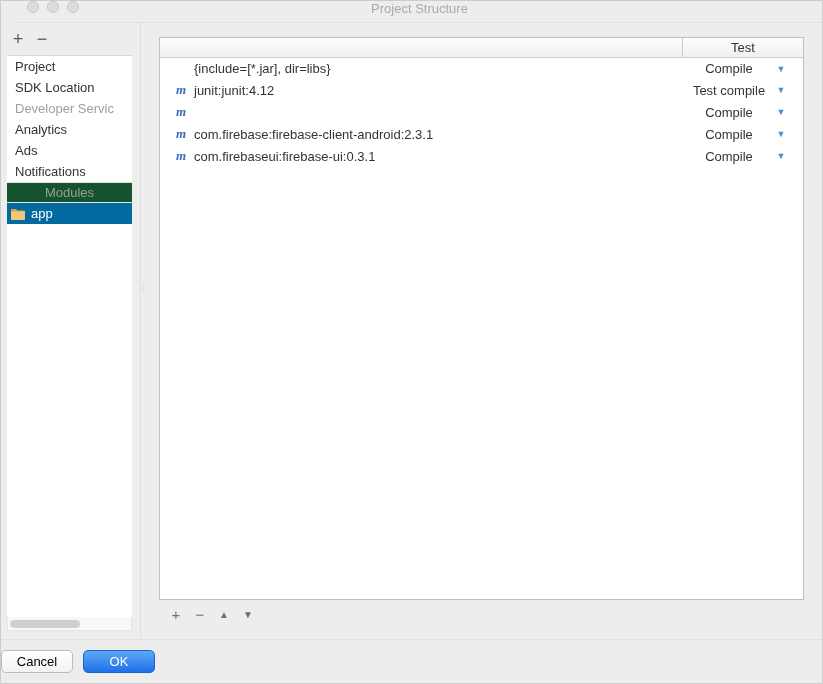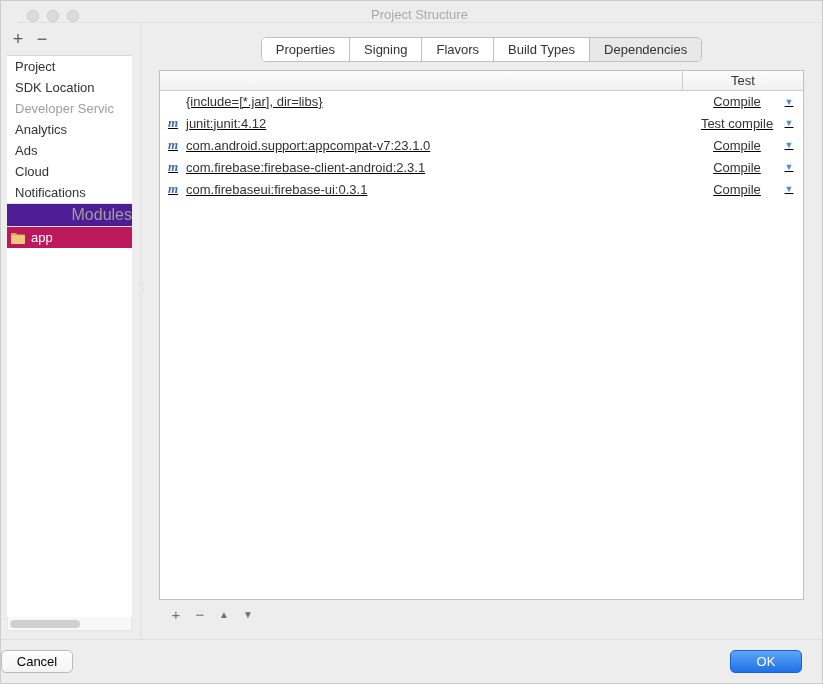--- a/index.html
+++ b/index.html
@@ -21,21 +21,21 @@
       height: 684px;
       background: #ededed;
       display: flex;
       flex-direction: column;
       border: 1px solid #ccc;
     }
     .titlebar {
       height: 22px;
       background: #ededed;
       display: flex;
-      align-items: flex-end;
+      align-items: flex-start;
       position: relative;
       border-bottom: 1px solid #e0e0e0;
       margin-left: 16px;
     }
     .traffic-lights {
       display: flex;
       gap: 8px;
       margin-left: 10px;
     }
     .traffic-light {
@@ -95,30 +95,30 @@
       white-space: nowrap;
       overflow: hidden;
     }
     .sidebar-heading {
       color: #9e9e9e;
       padding: 3px 8px;
       white-space: nowrap;
       overflow: hidden;
     }
     .modules-band {
-      background: #4c1d95;
+      background: #14532d;
       color: #9e9e9e;
-      text-align: right;
-      font-size: 16px;
+      text-align: center;
+      font-size: 13px;
       padding: 2px 0;
       border-top: 1px solid #e2e2e2;
       border-bottom: 1px solid #e2e2e2;
     }
     .sidebar-item.selected {
-      background: #be185d;
+      background: #0369a1;
       color: #fff;
     }
     .app-item {
       display: flex;
       align-items: center;
       gap: 6px;
       padding-left: 4px;
     }
     .folder-icon {
       display: inline-block;
@@ -197,23 +197,22 @@
       text-align: center;
       padding: 2px 0;
       color: #333;
     }
     .table-body {
       flex: 1;
       overflow-y: auto;
     }
     .dep-row {
       display: flex;
-      padding: 3px 6px;
-      align-items: center;
-      text-decoration: underline;
+      padding: 3px 14px;
+      align-items: center;
     }
     .dep-main {
       flex: 1;
       display: flex;
       align-items: center;
       gap: 6px;
       overflow: hidden;
     }
     .m-icon {
       color: #3b6bb5;
@@ -249,23 +248,23 @@
     }
     .footer-btn {
       font-size: 15px;
       cursor: pointer;
       width: 14px;
       text-align: center;
     }
     .bottom-bar {
       height: 44px;
       display: flex;
-      justify-content: space-between;
-      align-items: center;
-      gap: 18px;
+      justify-content: flex-start;
+      align-items: center;
+      gap: 10px;
       padding-right: 20px;
       border-top: 1px solid #e0e0e0;
       background: #ededed;
     }
     .btn {
       min-width: 72px;
       padding: 3px 14px;
       border-radius: 5px;
       border: 1px solid #bbb;
       background: linear-gradient(#fff, #f3f3f3);
@@ -310,50 +309,40 @@
       <div class="sidebar-toolbar">
         <span class="tb-btn">+</span>
         <span class="tb-btn">−</span>
       </div>
       <div class="sidebar-list">
         <div class="sidebar-item">Project</div>
         <div class="sidebar-item">SDK Location</div>
         <div class="sidebar-heading">Developer Servic</div>
         <div class="sidebar-item">Analytics</div>
         <div class="sidebar-item">Ads</div>
-        <div class="sidebar-item">Cloud</div>
         <div class="sidebar-item">Notifications</div>
         <div class="modules-band">Modules</div>
         <div class="sidebar-item selected app-item">
           <span class="folder-icon">
             <svg width="14" height="11" viewBox="0 0 14 11">
               <path d="M0 2 L0 0.8 Q0 0 0.8 0 L5 0 L6.2 1.5 L13.2 1.5 Q14 1.5 14 2.3 L14 10.2 Q14 11 13.2 11 L0.8 11 Q0 11 0 10.2 Z" fill="#d9a34a"></path>
               <rect x="0" y="2.2" width="14" height="8.8" rx="1" fill="#f0c87a"></rect>
             </svg>
           </span>
           <span>app</span>
         </div>
       </div>
       <div class="sidebar-scrollbar">
         <div class="sidebar-thumb"></div>
       </div>
     </div>
 
     <div class="splitter-grip">⋮</div>
 
     <div class="content">
-      <div class="tabs">
-        <div class="tab-group">
-          <div class="tab">Properties</div>
-          <div class="tab">Signing</div>
-          <div class="tab">Flavors</div>
-          <div class="tab">Build Types</div>
-          <div class="tab active">Dependencies</div>
-        </div>
-      </div>
 
       <div class="table-wrapper">
         <div class="table-header">
           <div class="th-main"></div>
           <div class="th-scope">Test</div>
         </div>
         <div class="table-body">
           <div class="dep-row">
             <div class="dep-main">
               <span class="m-icon"></span>
@@ -366,21 +355,20 @@
             <div class="dep-main">
               <span class="m-icon">m</span>
               <span class="dep-text">junit:junit:4.12</span>
             </div>
             <div class="dep-scope">Test compile</div>
             <div class="scope-dropdown">▼</div>
           </div>
           <div class="dep-row">
             <div class="dep-main">
               <span class="m-icon">m</span>
-              <span class="dep-text">com.android.support:appcompat-v7:23.1.0</span>
             </div>
             <div class="dep-scope">Compile</div>
             <div class="scope-dropdown">▼</div>
           </div>
           <div class="dep-row">
             <div class="dep-main">
               <span class="m-icon">m</span>
               <span class="dep-text">com.firebase:firebase-client-android:2.3.1</span>
             </div>
             <div class="dep-scope">Compile</div>

